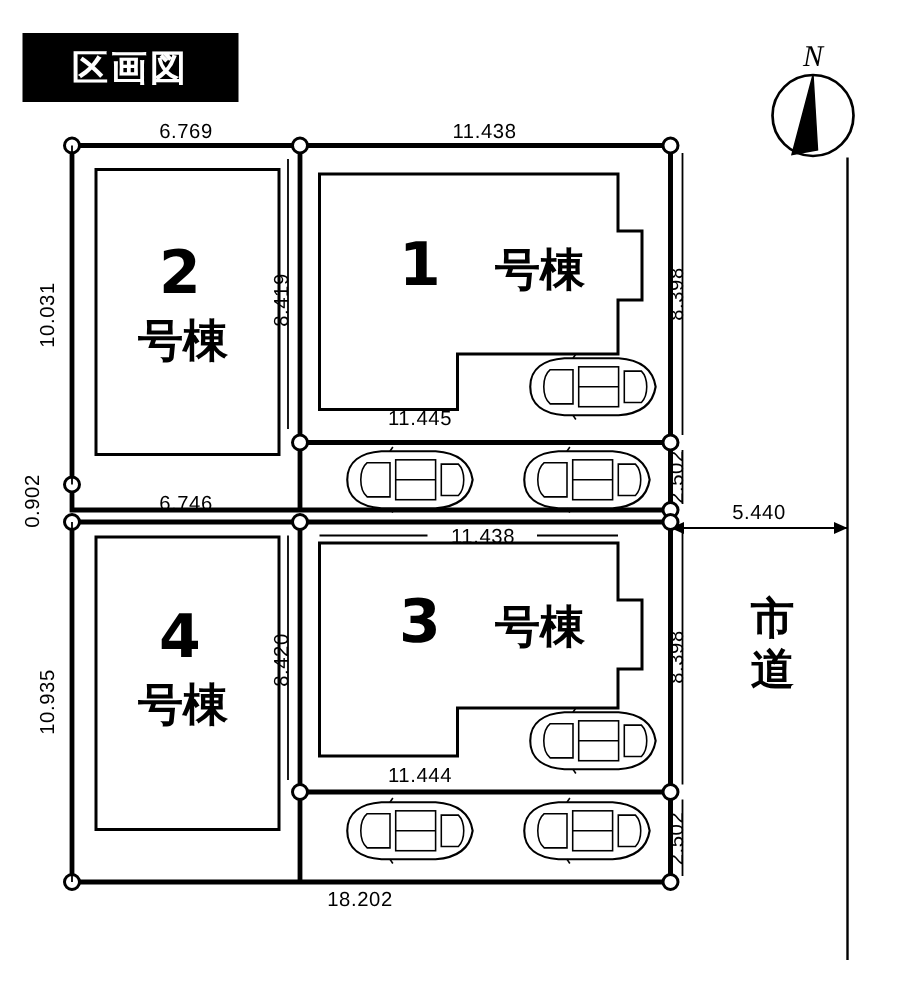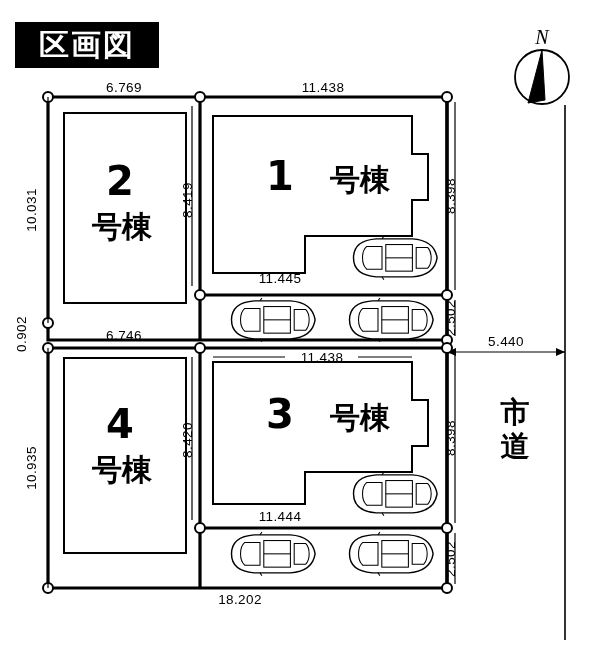--- a/index.html
+++ b/index.html
@@ -78,21 +78,21 @@
     height: 46px;
     background: #000000;
     display: flex;
     align-items: center;
     justify-content: center;
     box-sizing: border-box;
   }
   #title-banner .title-text {
     color: #ffffff;
     font-family: "DejaVu Sans", "Liberation Sans", sans-serif;
-    font-size: 30px;
+    font-size: 24px;
     font-weight: 700;
     letter-spacing: 2px;
     line-height: 1;
     white-space: nowrap;
   }
 </style>
 </head>
 <body>
 
 <div id="plan-root">

